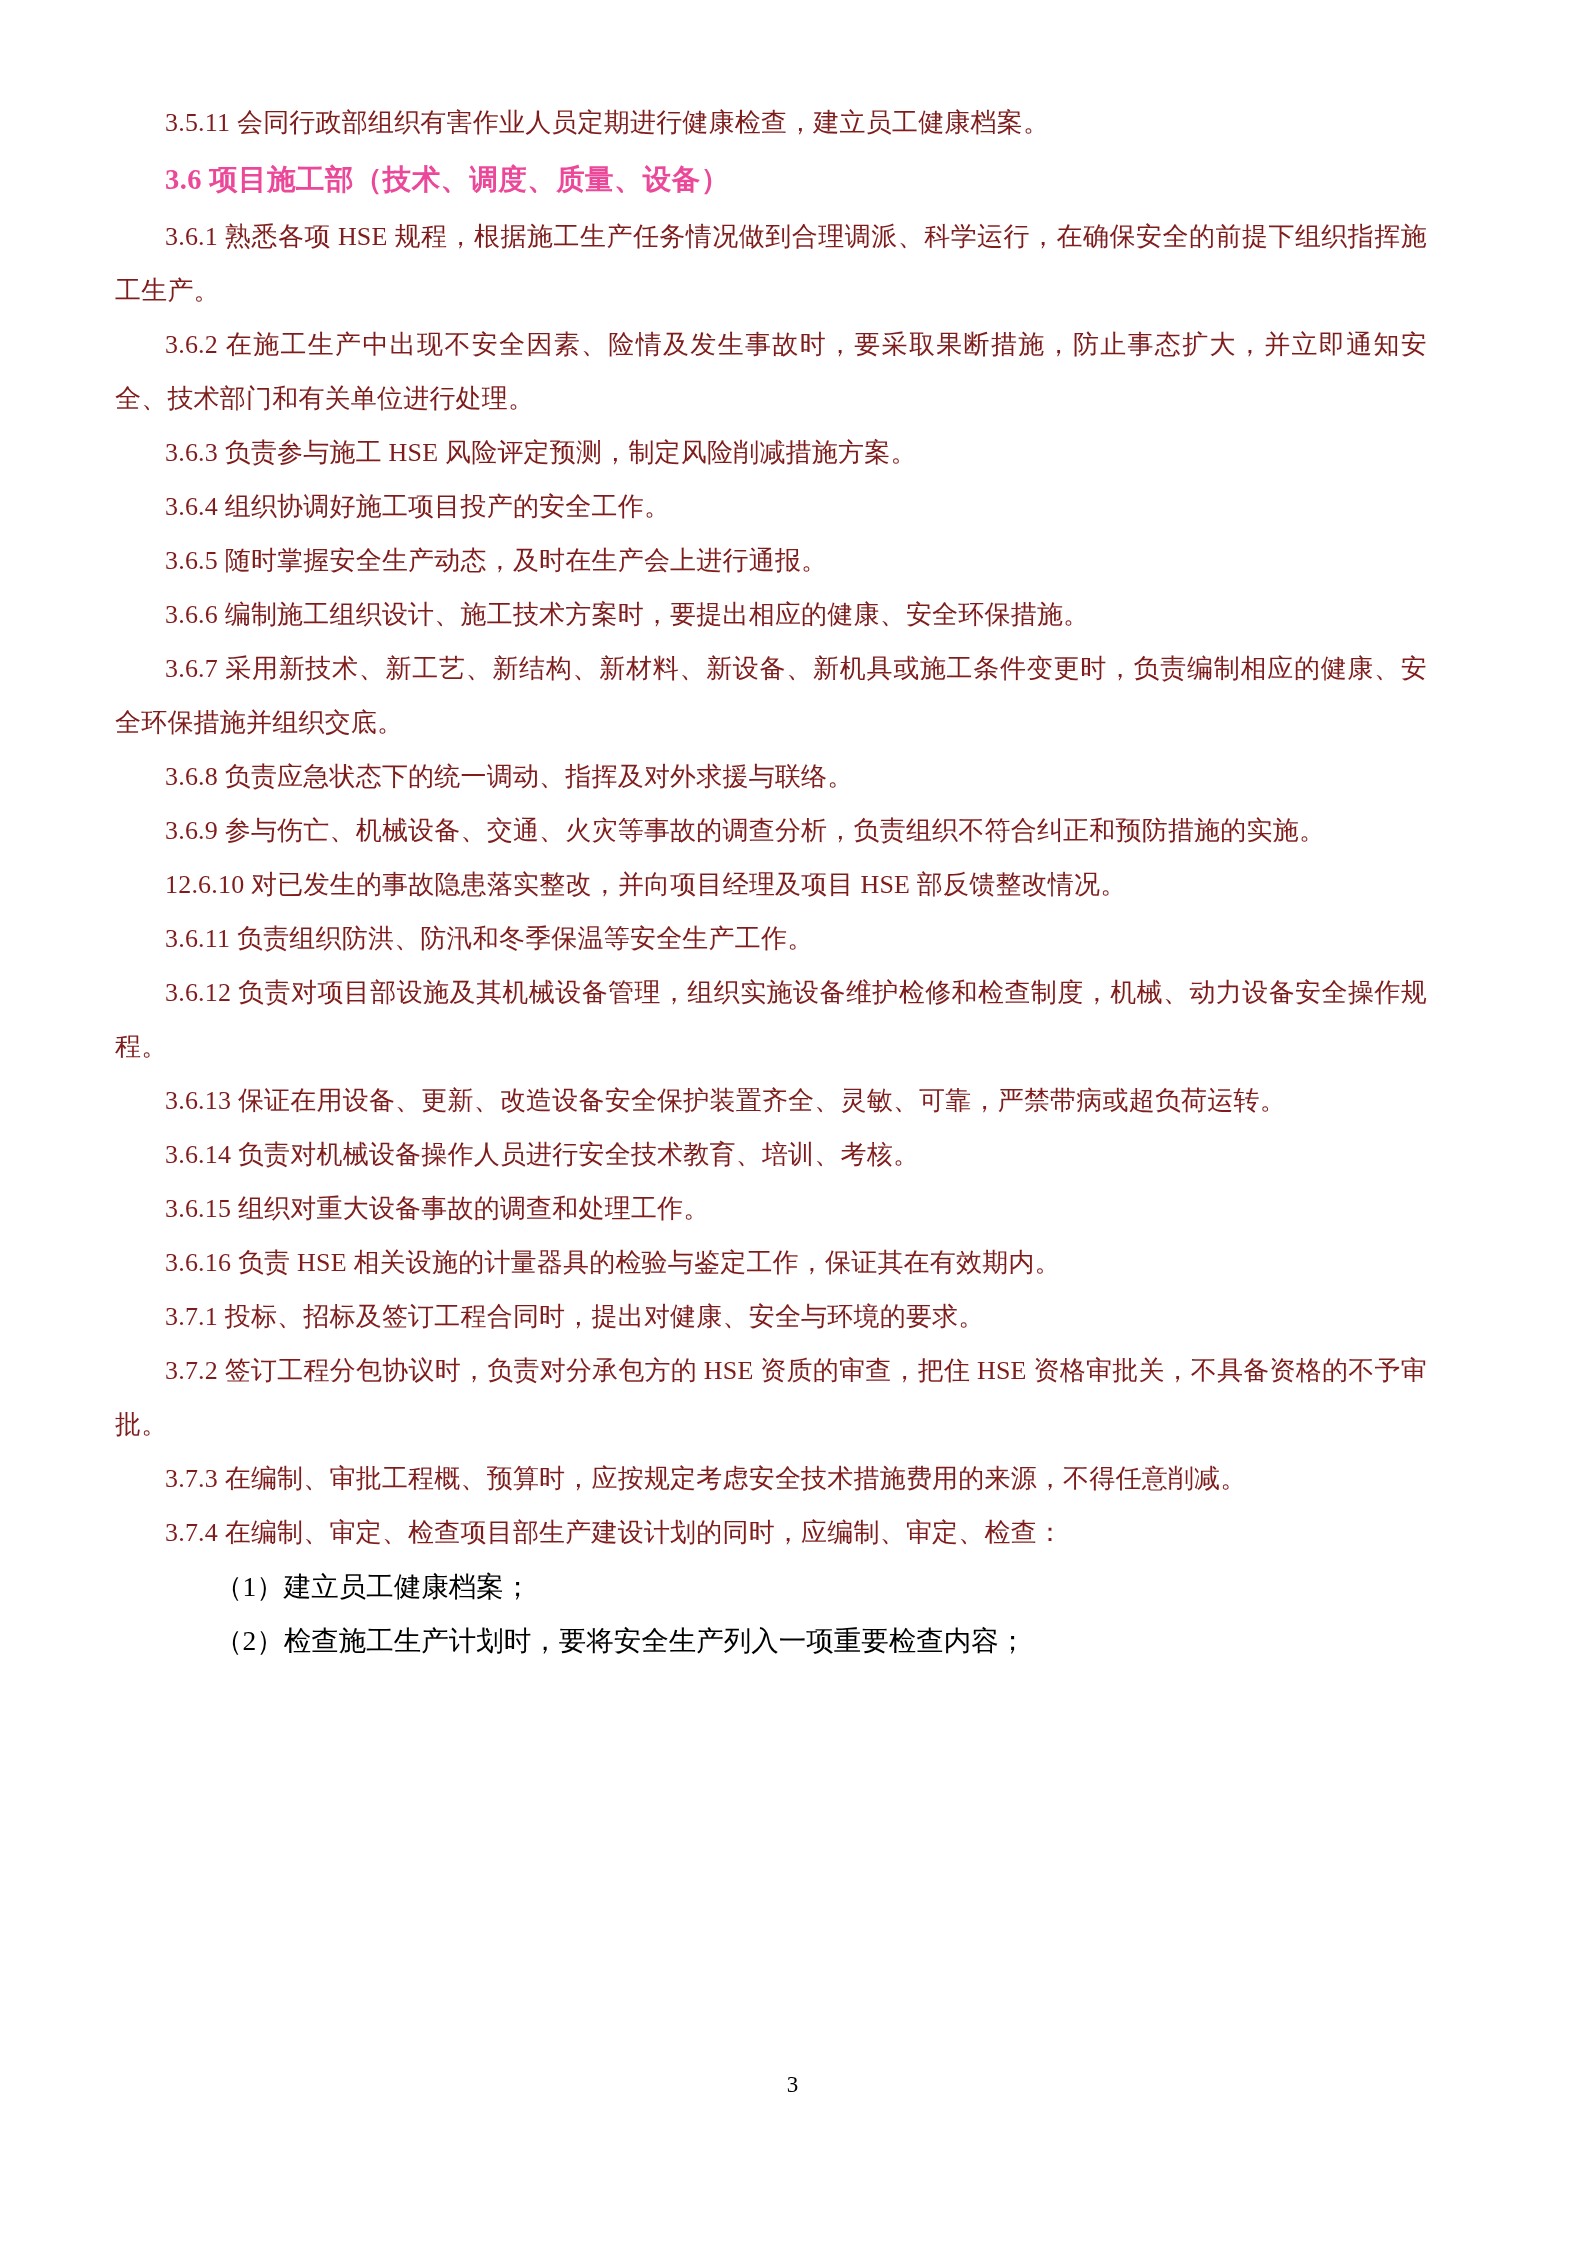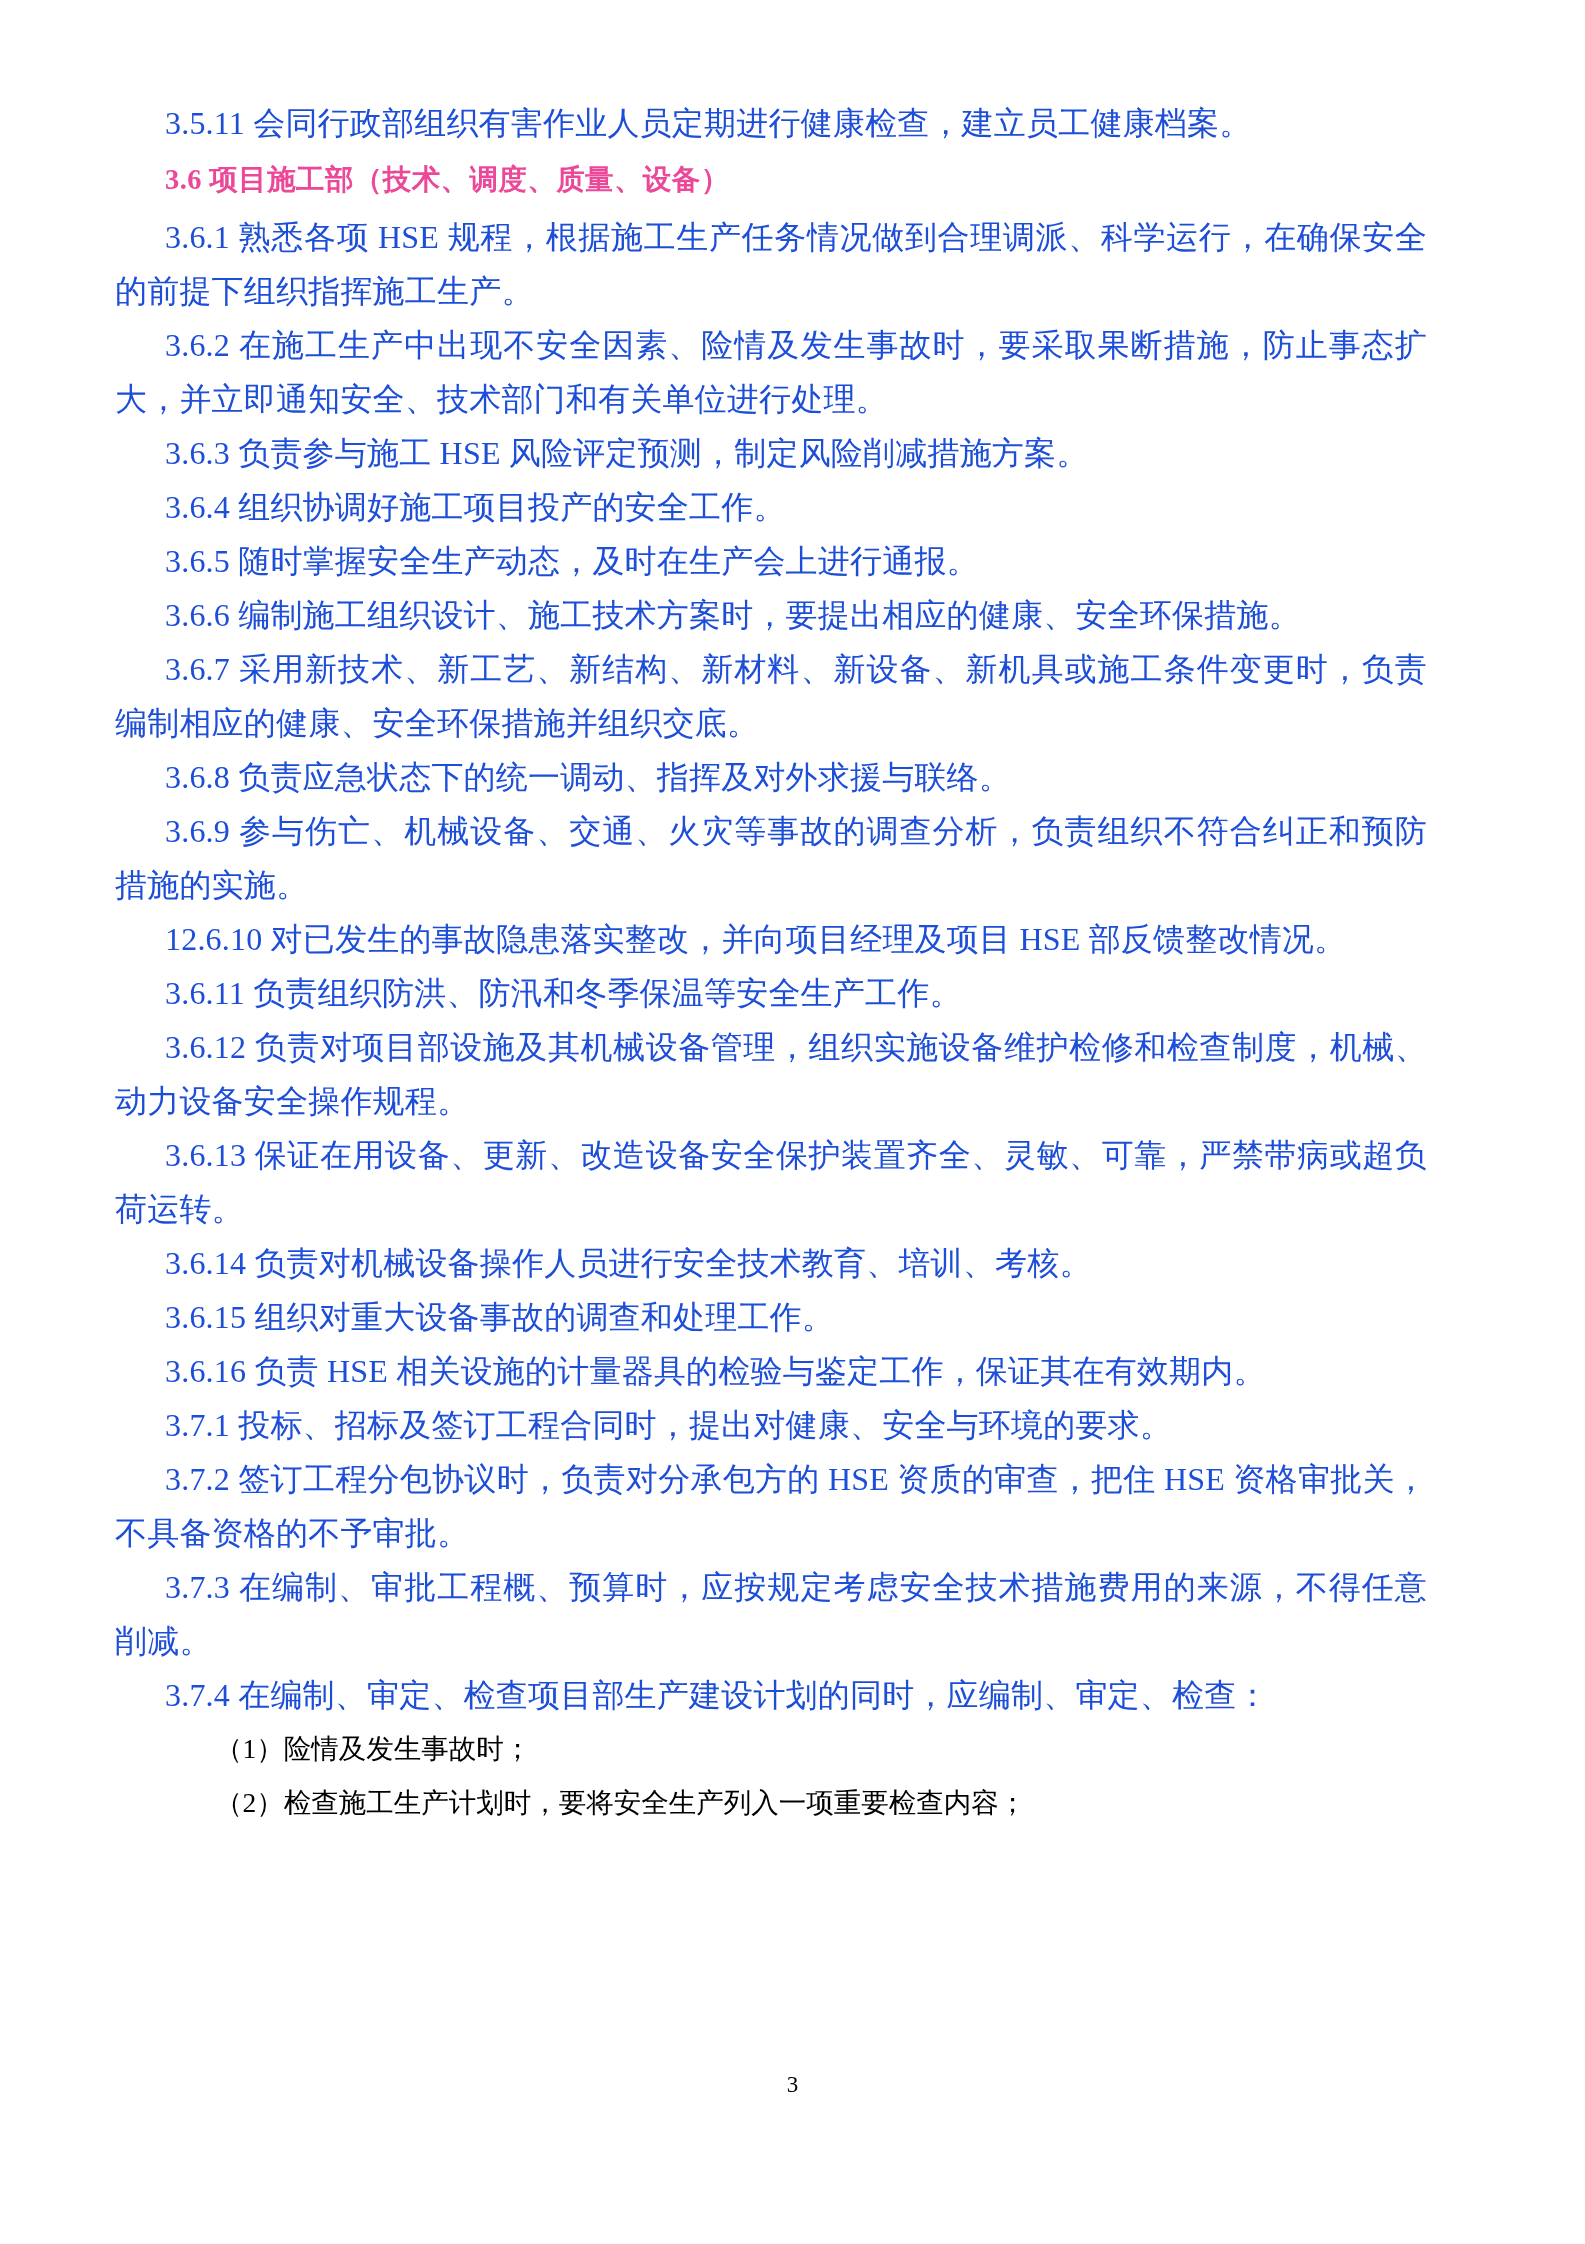--- a/index.html
+++ b/index.html
@@ -18,23 +18,23 @@
     overflow: hidden;
   }
   .content {
     position: absolute;
     left: 115px;
     top: 96px;
     width: 1312px;
   }
   .para {
     font-family: "Liberation Serif", "DejaVu Serif", serif;
-    font-size: 32px;
+    font-size: 26px;
     line-height: 54px;
-    color: #1d4ed8;
+    color: #7f1d1d;
     text-align: justify;
     text-justify: inter-ideograph;
     margin: 0 0 0 0;
     text-indent: 50px;
     letter-spacing: 0.2px;
     white-space: normal;
   }
   .heading {
     font-family: "Liberation Serif", "DejaVu Serif", serif;
     font-size: 28.5px;
@@ -94,19 +94,19 @@
     <p class="para">3.6.14  负责对机械设备操作人员进行安全技术教育、培训、考核。</p>
     <p class="para">3.6.15  组织对重大设备事故的调查和处理工作。</p>
     <p class="para">3.6.16  负责 HSE 相关设施的计量器具的检验与鉴定工作，保证其在有效期内。</p>
 
 
     <p class="para">3.7.1  投标、招标及签订工程合同时，提出对健康、安全与环境的要求。</p>
     <p class="para">3.7.2  签订工程分包协议时，负责对分承包方的 HSE 资质的审查，把住 HSE 资格审批关，不具备资格的不予审批。</p>
     <p class="para">3.7.3  在编制、审批工程概、预算时，应按规定考虑安全技术措施费用的来源，不得任意削减。</p>
     <p class="para">3.7.4  在编制、审定、检查项目部生产建设计划的同时，应编制、审定、检查：</p>
 
-    <p class="list-item"><span class="marker">（1）</span><span>险情及发生事故时；</span></p>
+    <p class="list-item"><span class="marker">（1）</span><span>建立员工健康档案；</span></p>
     <p class="list-item"><span class="marker">（2）</span><span>检查施工生产计划时，要将安全生产列入一项重要检查内容；</span></p>
 
   </div>
 
   <div class="pagenum">3</div>
 </div>
 
 </body></html>

